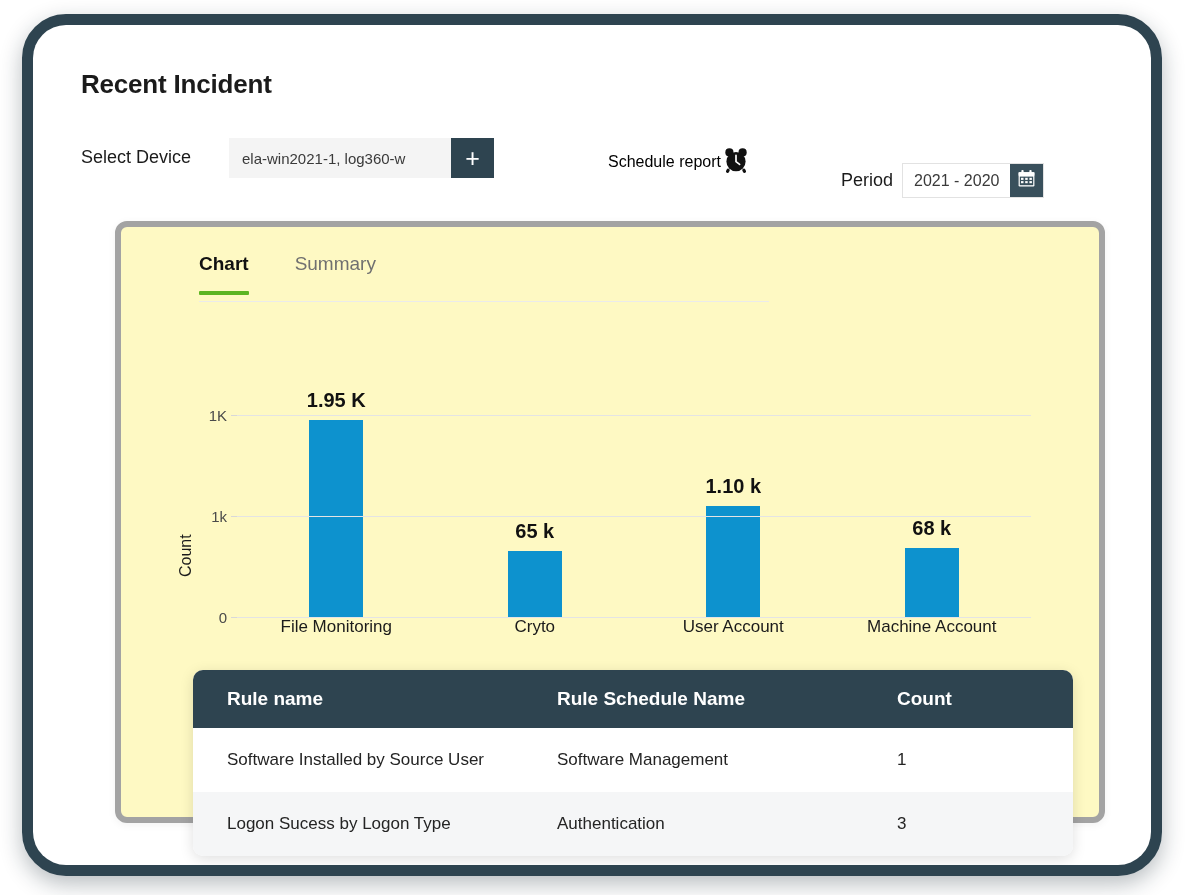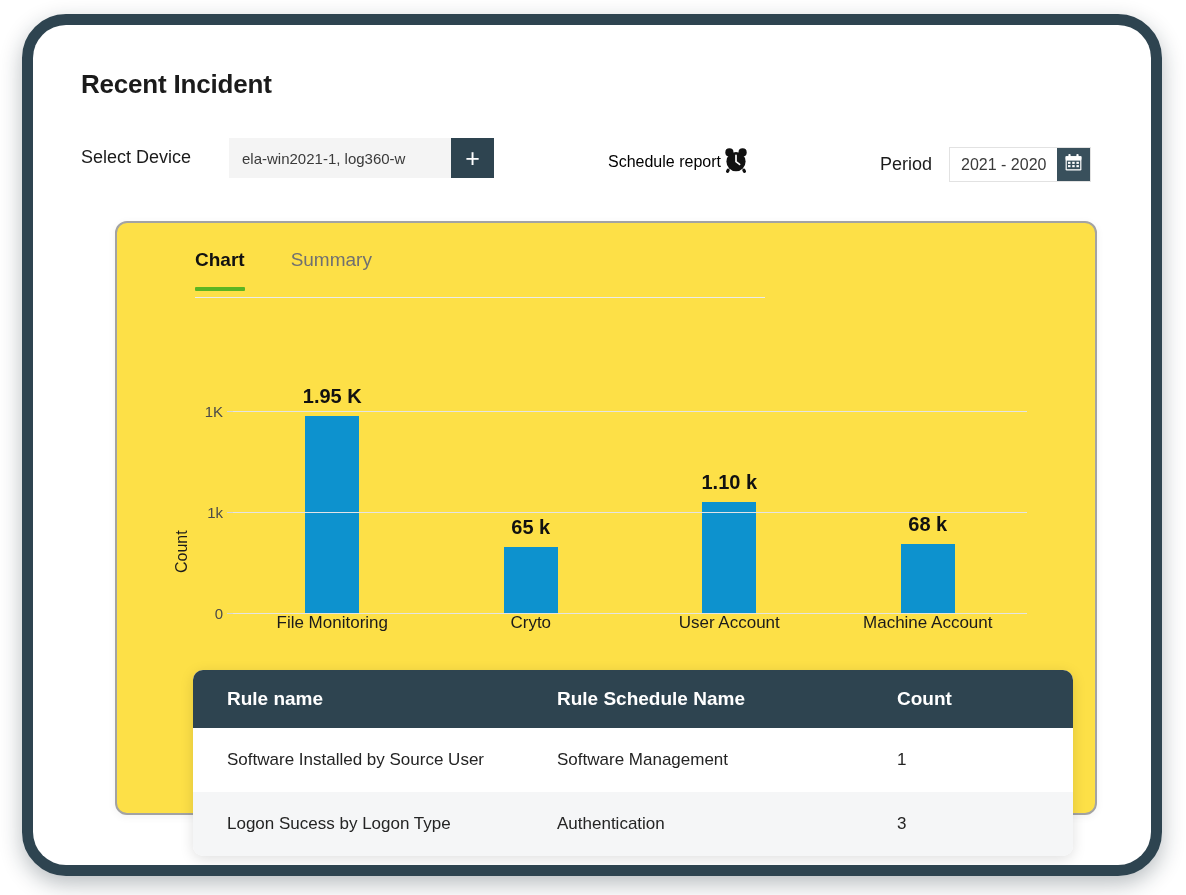--- a/index.html
+++ b/index.html
@@ -112,25 +112,24 @@
     display: flex;
     align-items: center;
     gap: 1px;
     cursor: pointer;
   }
   .alarm-icon { display: block; }
 
   .period-group {
     position: absolute;
     left: 760px;
-    top: 12px;
-    display: flex;
-    align-items: center;
-    gap: 17px;
-    margin-left: 39px;
+    top: 28px;
+    display: flex;
+    align-items: center;
+    gap: 9px;
   }
   .period-box {
     display: flex;
     align-items: stretch;
     height: 33px;
     border: 1px solid #e2e2e2;
   }
   .period-value {
     display: flex;
     align-items: center;
@@ -148,22 +147,22 @@
     justify-content: center;
   }
 
   
   .card {
     position: absolute;
     left: 82px;
     top: 196px;
     width: 978px;
     height: 590px;
-    background: #fde047;
-    border: 2px solid #a3a3a3;
+    background: #fef9c3;
+    border: 6px solid #a3a3a3;
     border-radius: 12px;
     box-shadow: 0 2px 9px rgba(0,0,0,0.055);
   }
 
   .tabs {
     position: absolute;
     left: 78px;
     top: 26px;
     width: 570px;
     height: 48px;

